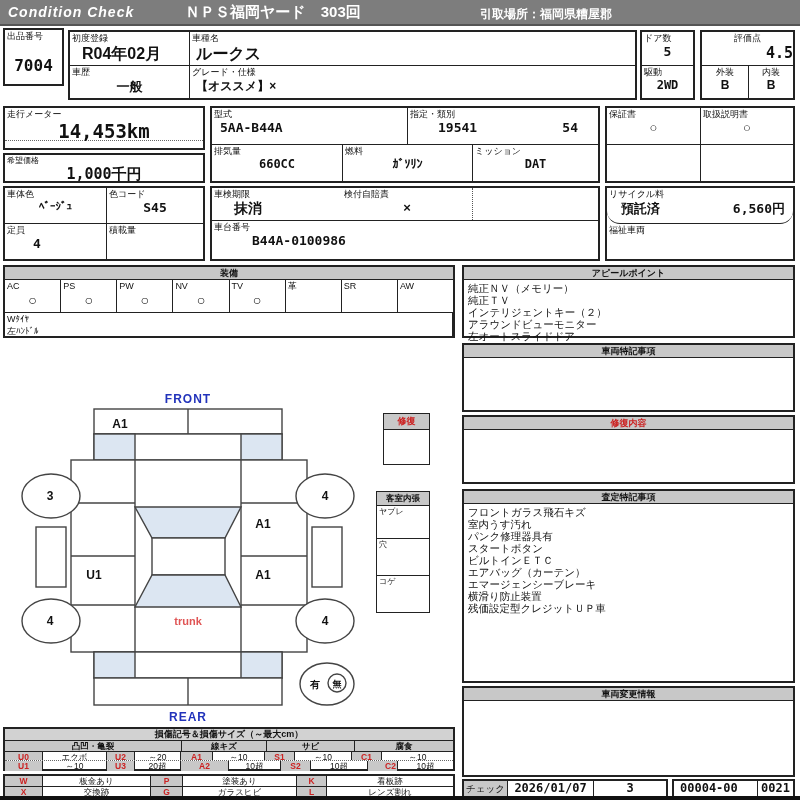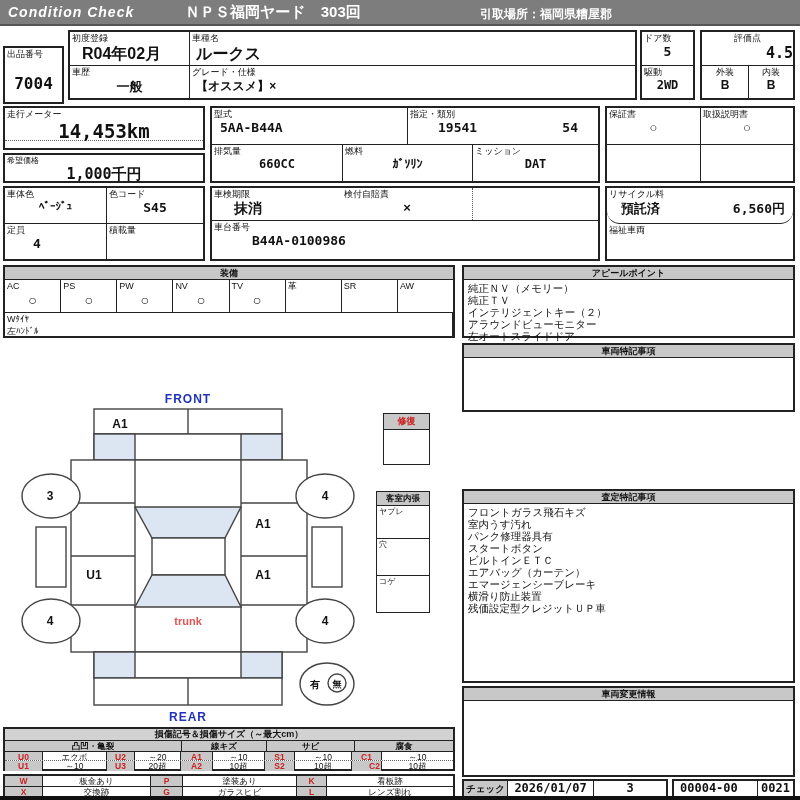--- a/index.html
+++ b/index.html
@@ -46,21 +46,21 @@
 <body>
 
 <div class="sheet">
 
   <div class="topbar">
     <span class="brand">Condition Check</span>
     <span class="yard">ＮＰＳ福岡ヤード　303回</span>
     <span class="pickup">引取場所：福岡県糟屋郡</span>
   </div>
 
-  <div class="box" style="left:3px;top:46px;width:61px;height:58px;">
+  <div class="box" style="left:3px;top:28px;width:61px;height:58px;">
     <div class="lbl">出品番号</div>
     <div class="val num ctr" style="font-size:16px;margin-top:14px;">7004</div>
   </div>
 
   <div class="box" style="left:68px;top:30px;width:569px;height:70px;">
     <div class="row" style="height:34px;border-bottom:1px solid #222;">
       <div class="cell" style="width:120px;">
         <div class="lbl">初度登録</div>
         <div class="val" style="font-size:16px;padding-left:12px;">R04年02月</div>
       </div>
@@ -281,20 +281,24 @@
       <div>アラウンドビューモニター</div>
       <div>左オートスライドドア</div>
     </div>
   </div>
 
   <div class="sec" style="top:343px;height:69px;">
     <div class="hdrstrip" style="height:13px;">車両特記事項</div>
     <div class="body"></div>
   </div>
 
+  <div class="sec" style="top:415px;height:69px;">
+    <div class="hdrstrip redtxt" style="height:13px;">修復内容</div>
+    <div class="body"></div>
+  </div>
 
   <div class="sec" style="top:489px;height:194px;">
     <div class="hdrstrip" style="height:13px;">査定特記事項</div>
     <div class="body">
       <div>フロントガラス飛石キズ</div>
       <div>室内うす汚れ</div>
       <div>パンク修理器具有</div>
       <div>スタートボタン</div>
       <div>ビルトインＥＴＣ</div>
       <div>エアバッグ（カーテン）</div>
@@ -303,21 +307,21 @@
       <div>残価設定型クレジットＵＰ車</div>
     </div>
   </div>
 
   <div class="sec" style="top:686px;height:91px;">
     <div class="hdrstrip" style="height:13px;">車両変更情報</div>
     <div class="body"></div>
   </div>
 
   <div class="box" style="left:462px;top:779px;width:206px;height:19px;display:flex;">
-    <div class="cell" style="width:44px;background:#c8c8c8;font-weight:bold;font-size:9.5px;text-align:center;line-height:15px;">チェック</div>
+    <div class="cell" style="width:44px;background:#c8c8c8;font-weight:normal;font-size:9.5px;text-align:center;line-height:15px;">チェック</div>
     <div class="cell val num ctr" style="width:86px;font-size:12px;line-height:15px;">2026/01/07</div>
     <div class="cell val num ctr" style="flex:1;font-size:12px;line-height:15px;">3</div>
   </div>
   <div class="box" style="left:672px;top:779px;width:123px;height:19px;display:flex;">
     <div class="cell val num" style="width:84px;font-size:12px;line-height:15px;padding-left:6px;">00004-00</div>
     <div class="cell val num" style="flex:1;font-size:12px;line-height:15px;text-align:right;padding-right:3px;">0021</div>
   </div>
 
   <svg style="position:absolute;left:0;top:0;" width="460" height="740" viewBox="0 0 460 740">
     <g stroke="#444" stroke-width="1.4" fill="#fff">
@@ -402,21 +406,21 @@
       <div class="lgcell lgcode" style="width:30px;">S1</div>
       <div class="lgcell" style="width:57px;">～10</div>
       <div class="lgcell lgcode" style="width:30px;">C1</div>
       <div class="lgcell" style="flex:1;">～10</div>
     </div>
     <div class="lgrow" style="height:10px;border-top:none;">
       <div class="lgcell lgcode" style="width:38px;">U1</div>
       <div class="lgcell" style="width:64px;">～10</div>
       <div class="lgcell lgcode" style="width:28px;">U3</div>
       <div class="lgcell" style="width:46px;">20超</div>
-      <div class="lgcell lgcode" style="width:32px;">A2</div>
+      <div class="lgcell lgcode" style="width:48px;">A2</div>
       <div class="lgcell" style="width:52px;">10超</div>
       <div class="lgcell lgcode" style="width:30px;">S2</div>
       <div class="lgcell" style="width:57px;">10超</div>
       <div class="lgcell lgcode" style="width:30px;padding-left:16px;">C2</div>
       <div class="lgcell" style="flex:1;">10超</div>
     </div>
   </div>
 
   <div class="box" style="left:3px;top:774px;width:452px;height:24px;">
     <div class="lgrow" style="border-top:none;height:11px;border-bottom:1px solid #222;">

